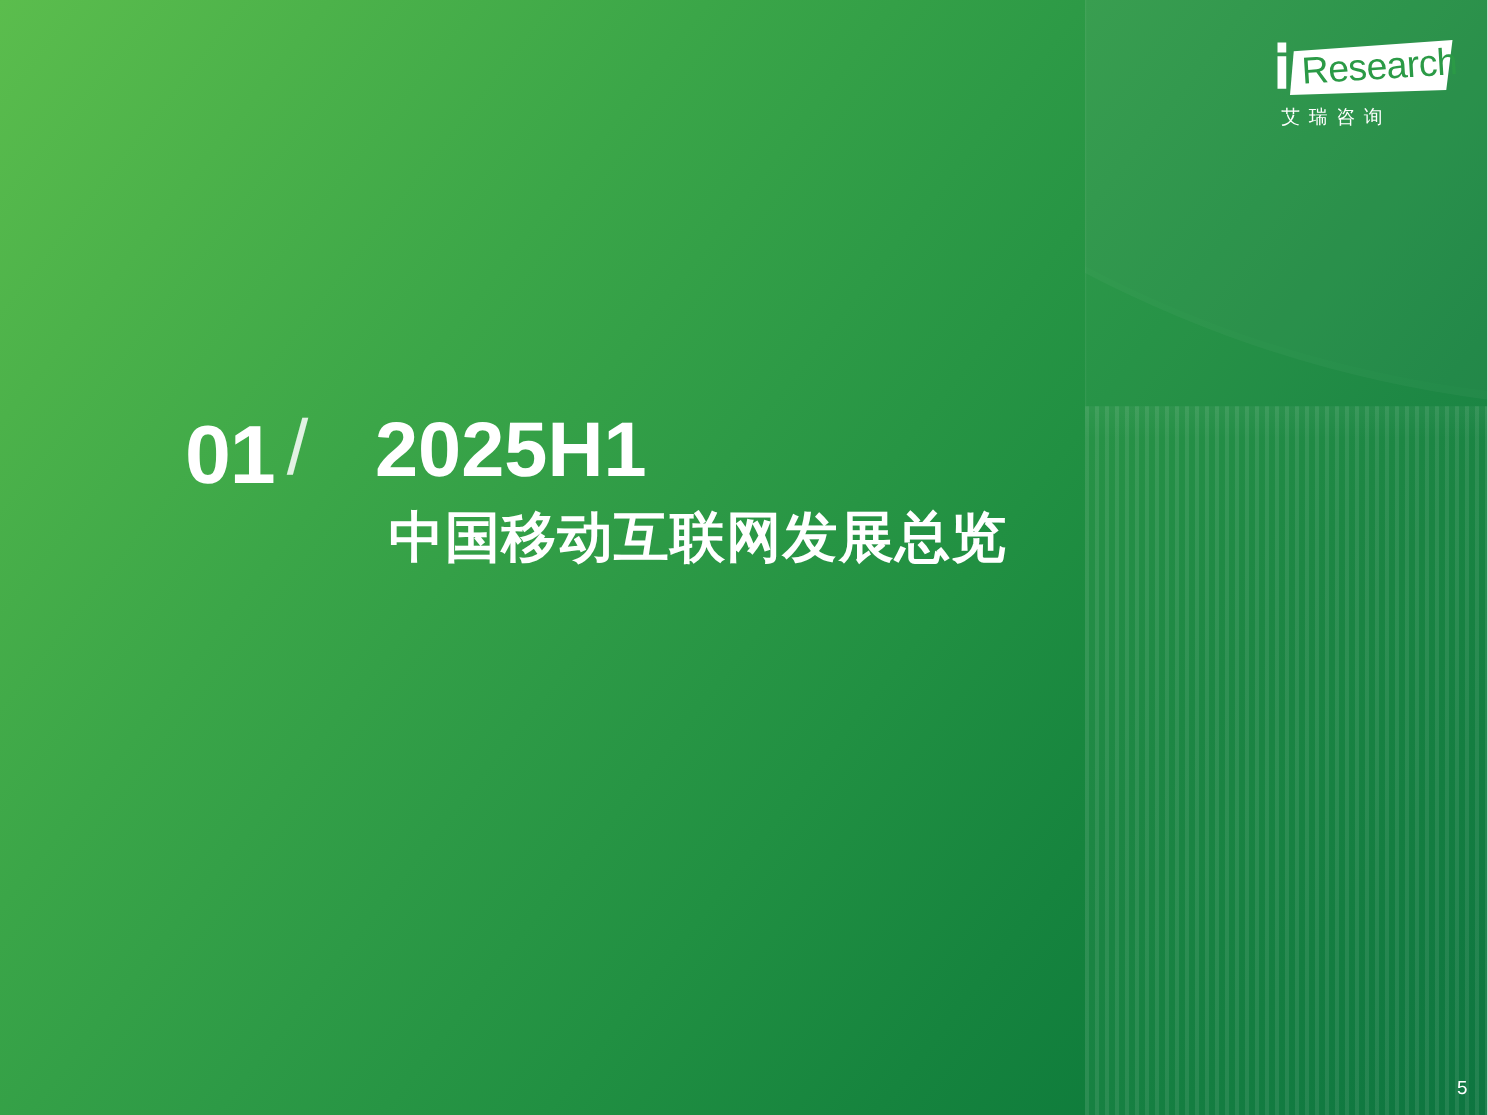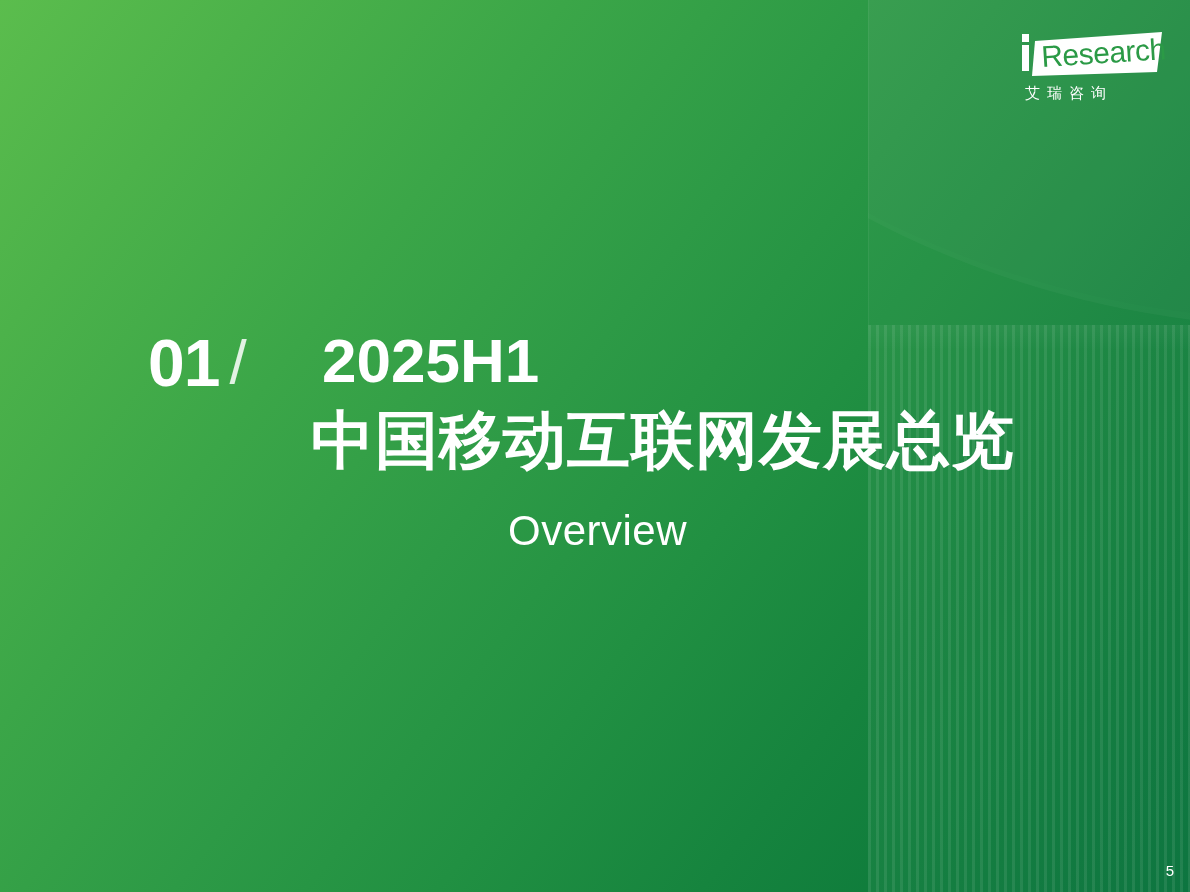--- a/index.html
+++ b/index.html
@@ -131,56 +131,56 @@
     left: 148px;
     top: 330px;
     width: 960px;
     height: 250px;
   }
   .line-one {
     position: absolute;
     left: 0;
     top: 0;
     display: flex;
-    align-items: center;
+    align-items: flex-start;
   }
   .chapter-num {
     color: #ffffff;
     font-size: 66px;
     font-weight: bold;
     line-height: 1;
     letter-spacing: -1px;
     font-family: "Liberation Sans", sans-serif;
   }
   .chapter-slash {
     color: rgba(255,255,255,0.85);
     font-size: 62px;
     font-weight: 300;
     line-height: 1;
     margin-left: 10px;
     margin-top: -2px;
     font-family: "Liberation Sans", sans-serif;
   }
   .period-label {
     position: absolute;
-    left: 174px;
+    left: 152px;
     top: 0px;
     color: #ffffff;
     font-size: 62px;
     font-weight: bold;
     line-height: 1;
     letter-spacing: 0px;
     font-family: "Liberation Sans", sans-serif;
   }
   .title-cn {
     position: absolute;
     left: 163px;
     top: 78px;
     color: #ffffff;
-    font-size: 63px;
+    font-size: 44px;
     font-weight: bold;
     line-height: 1.05;
     letter-spacing: 1px;
     font-family: "DejaVu Sans", "Liberation Sans", sans-serif;
     white-space: nowrap;
   }
   .title-en {
     position: absolute;
     left: 360px;
     top: 180px;
@@ -237,18 +237,17 @@
 
     <div class="line-one">
       <span class="chapter-num">01</span>
       <span class="chapter-slash">/</span>
     </div>
 
     <div class="period-label">2025H1</div>
 
     <div class="title-cn">中国移动互联网发展总览</div>
 
-    <div class="title-en">Overview</div>
   </div>
 
   <div class="page-number">5</div>
 
 </div>
 
 </body></html>

